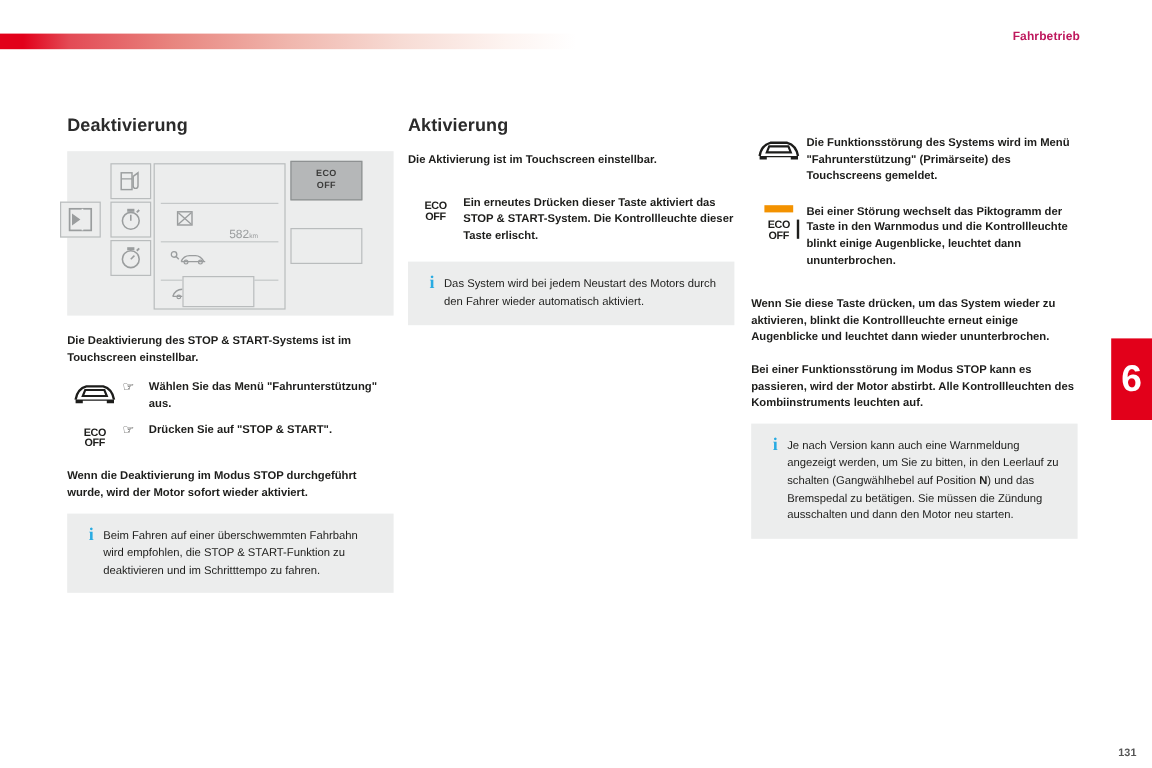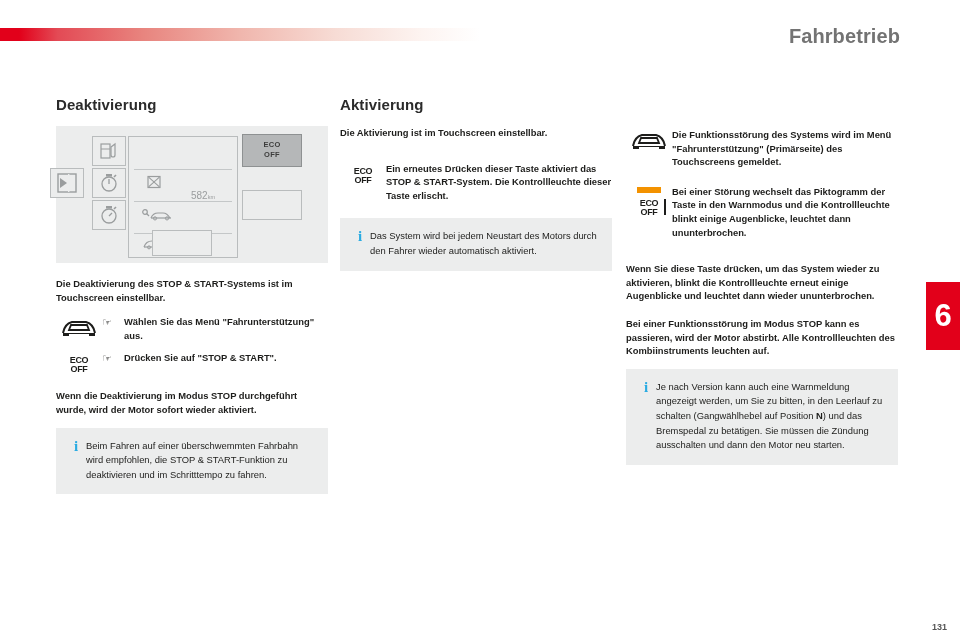--- a/index.html
+++ b/index.html
@@ -12,21 +12,21 @@
   .page { position: relative; width: 960px; height: 640px; background:#fff; }
 
   
   .banner {
     position: absolute; left: 0; top: 28px;
     width: 480px; height: 13px;
     background: linear-gradient(to right, #e2001a 0%, #e2001a 4%, #e34a55 12%, #e8857f 30%, #f0b6ad 50%, #f7dcd5 70%, #fdf4f1 88%, #ffffff 100%);
   }
   .chapter-title {
     position: absolute; right: 60px; top: 25px;
-    font-size: 20px; font-weight: bold; color: #737373;
+    font-size: 10px; font-weight: bold; color: #be185d;
     letter-spacing: .1px;
   }
 
   
   .side-tab {
     position: absolute; right: 0; top: 282px;
     width: 34px; height: 68px;
     background: #e2001a;
   }
   .side-tab span {
@@ -292,21 +292,21 @@
     </div>
 
     <div class="infobox" style="margin-top:16px;">
       <div class="i-mark">i</div>
       <div class="i-text">Das System wird bei jedem Neustart des Motors durch den Fahrer wieder automatisch aktiviert.</div>
     </div>
   </div>
 
   <div class="col col-3">
 
-    <div class="picto-row" style="margin-top:32px;justify-content:flex-end;">
+    <div class="picto-row" style="margin-top:16px;justify-content:flex-end;">
       <div class="picto-cell">
         <svg width="40" height="24" viewBox="0 0 40 24">
           <path d="M4 17 q1.5 -9 9 -11 h14 q7.5 2 9 11" fill="none" stroke="#1d1d1b" stroke-width="2"></path>
           <path d="M4 17 h32 v3 h-6 v-2 h-20 v2 h-6 z" fill="#1d1d1b"></path>
           <path d="M12 9 h16 l2 5 h-20 z" fill="none" stroke="#1d1d1b" stroke-width="1.8"></path>
         </svg>
       </div>
       <div class="picto-text">Die Funktionsstörung des Systems wird im Menü "Fahrunterstützung" (Primärseite) des Touchscreens gemeldet.</div>
     </div>
 

